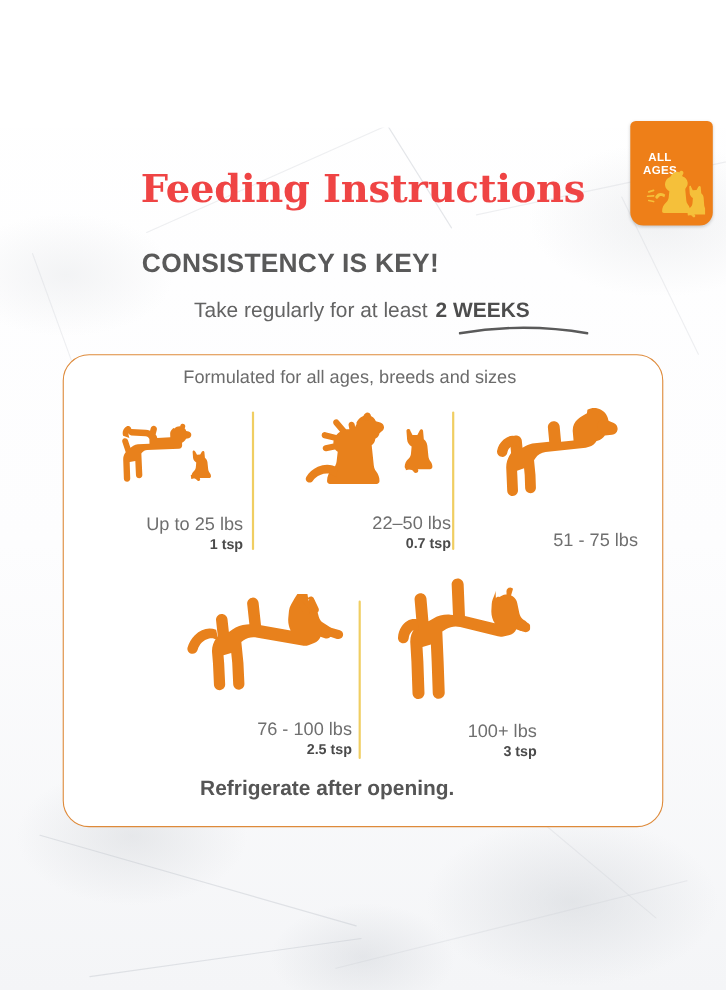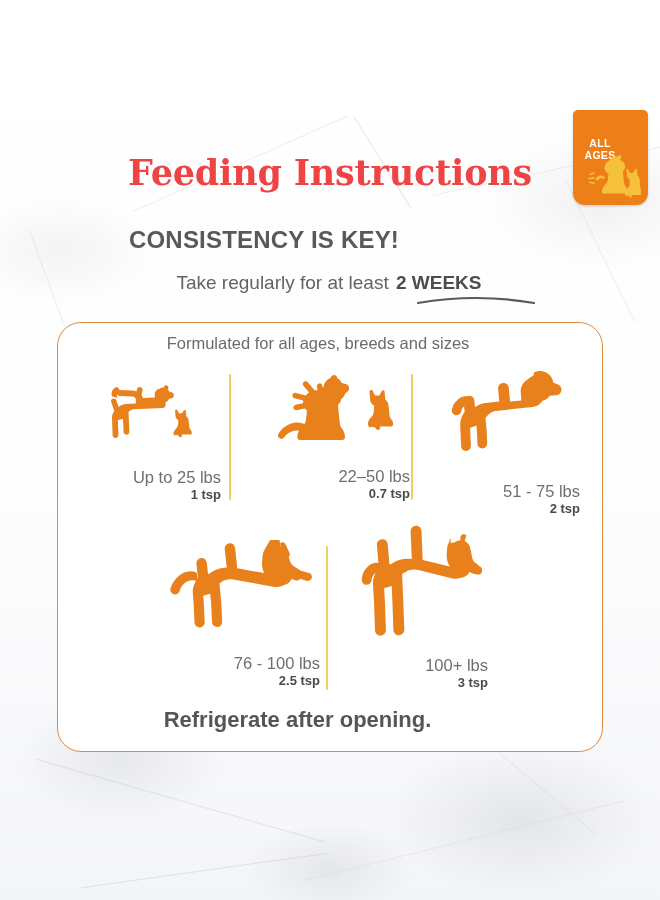--- a/index.html
+++ b/index.html
@@ -71,21 +71,21 @@
   .divider{position:absolute;width:1.6px;background:#F0CE62;z-index:5;border-radius:1px;}
 
   .cell{position:absolute;z-index:5;text-align:right;}
   .cell .art{position:relative;width:100%;}
   .cell .art svg{display:block;margin:0 auto;}
   .wlabel{font-size:16.5px;color:#6f6f6f;line-height:1.18;}
   .dlabel{font-size:13px;color:#4a4a4a;font-weight:bold;line-height:1.25;}
 
   .footer{
     position:absolute;left:57px;top:707px;width:481px;text-align:center;z-index:5;
-    font-size:22px;font-weight:bold;color:#555555;
+    font-size:19px;font-weight:bold;color:#555555;
   }
 </style>
 </head>
 <body>
 
 <div id="stage">
 
   <div class="marble"></div>
   <div class="bg-white-top"></div>
 
@@ -186,21 +186,20 @@
         <g fill="#E8811C">
           <path d="M96 10.5c6.2-3.2 13.5-1.2 17.2 4.5 1.1 1.7 1.7 3.5 1.9 5.4l4.9 2.1c2.4 1 3.8 3.5 3.4 6.1-.4 2.5-2.4 4.4-4.9 4.6l-6.6.6c-1.6 2.3-3.9 4-6.6 4.8l-1 .3c-1.5 2.6-3.9 4.5-6.8 5.3l-3 .8-36.5 3.9c-3.8.4-7.2 2.4-9.3 5.6l-1.2 1.8 1.3 13.4.4 11.6c.1 2.7-2 5-4.7 5.1-2.7.1-5-2-5.1-4.7l-.4-11.8-.6-6.3-6.3 2.4.3 6.2.5 11.6c.1 2.7-2 5-4.7 5.1-2.7.1-5-2-5.1-4.7l-.5-11.8-.4-9.2c-.1-4.2 1.1-8.3 3.4-11.8l1-1.5-.9-10.1c-.3-3 1.9-5.6 4.9-5.9 2.9-.3 5.5 1.8 5.8 4.7l.6 6.4 2.8-1.5c2.5-1.4 5.3-2.2 8.2-2.5l13.3-1.4-1.2-12.7c-.3-3 1.9-5.6 4.9-5.9 2.9-.3 5.5 1.8 5.8 4.7l1.3 13.9 11.3-1.2-.7-7.9c-.4-4.4 1.4-8.7 4.8-11.5l2-1.6c1.9-1.5 3.9-2.7 6.1-3.8z"></path>
 
           <path d="M110 19c3.6-.7 6.8 2 6.8 5.7 0 2.5-1.3 4.9-3.4 6.2-3.5 2.2-8-.2-8.3-4.3-.3-3.5 1.6-6.8 4.9-7.6z"></path>
 
           <path d="M34.5 36.5c-4.6-3.3-9.9-3-14.6 1-3.2 2.7-5.2 6.2-6 10.3-.5 2.6 1.3 5.1 3.9 5.5 2.5.4 4.9-1.3 5.4-3.8.4-2.2 1.4-3.9 3-5.2 2.2-1.9 4.1-2 6.1-.5l2 1.5.2-8.8z"></path>
         </g>
       </svg>
     </div>
     <div class="wlabel" style="margin-top:20px;">51 - 75 lbs</div>
-    <div class="dlabel">2 tsp</div>
   </div>
 
   <div class="cell" style="left:160px;top:540px;width:160px;">
     <div class="art">
       <svg width="148" height="108" viewBox="0 0 148 108">
         <g fill="#E8811C">
           <path d="M114.5 6.2c1.4-2.4 5-1.9 5.7.8l3.6 13.6c.6 2.3 2 4.3 4 5.6l6 3.9c2.5 1.6 3.3 4.9 1.9 7.5-1.2 2.3-3.9 3.4-6.4 2.6l-3.9-1.3c-1 2.6-3.1 4.7-5.8 5.7l-4.6 1.7c-2 .8-4.2 1-6.3.6l-41.8-7.4c-4-.7-8.1.2-11.4 2.6l-2.1 1.5 1.9 18.9.9 19.2c.1 2.8-2.1 5.2-4.9 5.3-2.8.1-5.2-2.1-5.3-4.9l-.9-19.5-.9-8.9-7 2 .6 7.2.9 19.2c.1 2.8-2.1 5.2-4.9 5.3-2.8.1-5.2-2.1-5.3-4.9l-.9-19.5-.8-9.7c-.4-4.7 1-9.4 3.9-13.1l1.3-1.7-1.6-14.6c-.3-2.9 1.8-5.5 4.7-5.8 2.8-.3 5.4 1.8 5.7 4.6l1.3 11.9 3.2-2.3c3.8-2.7 8.2-4.3 12.8-4.6l2.6-.2-2-18.4c-.3-2.9 1.8-5.5 4.7-5.8 2.8-.3 5.4 1.8 5.7 4.6l2.2 20.4 26.9 4.8c-1.8-3.6-2.5-7.6-2.1-11.6l.6-6.2c.2-2 .8-3.9 1.8-5.6l3.2-5.5c1.2-2 2.4-3.9 3.6-5.7l4.6-6.8 2.8 3.4z"></path>
 
           <path d="M113.5 4.8c.6-2.9 4.6-3.4 5.9-.7l4.2 8.8c1 2.2-.7 4.7-3.1 4.6-1.8-.1-3.3-1.4-3.7-3.1l-1.6-6.8c-.2-.9-.2-1.9-.1-2.8z"></path>
           <path d="M104 9.5c-.3-2.9 3.3-4.5 5.2-2.3l5.9 6.8c1.6 1.8.5 4.7-1.9 5-1.6.2-3.2-.6-3.9-2.1l-2.9-5.4c-.4-.6-.6-1.3-.7-2z"></path>

